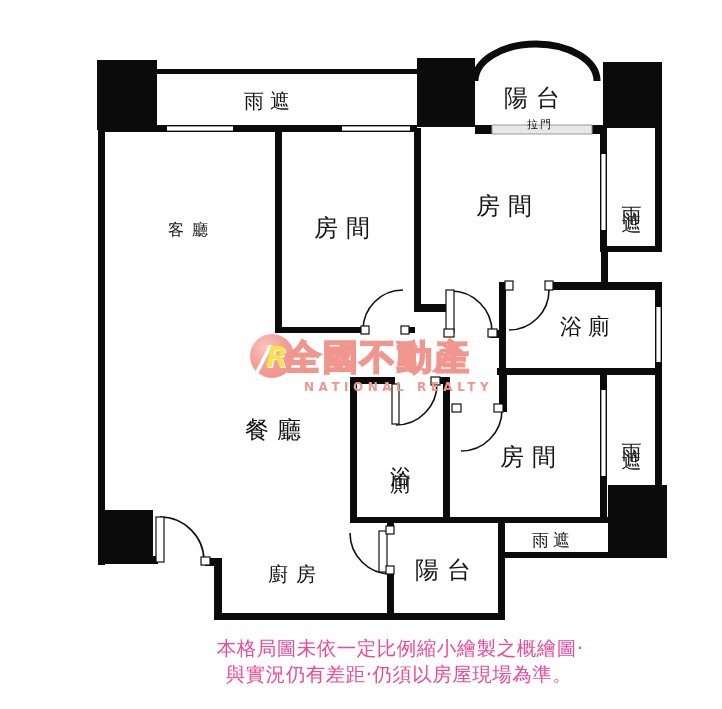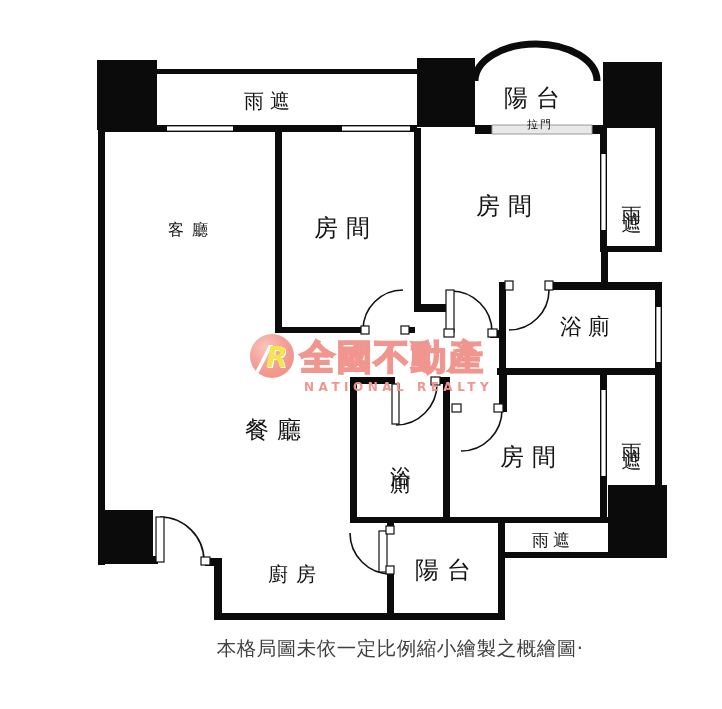--- a/index.html
+++ b/index.html
@@ -4,30 +4,30 @@
 <style>
   html,body{margin:0;padding:0;background:#fff;}
   .page{position:relative;width:722px;height:709px;background:#fff;overflow:hidden;
         font-family:"DejaVu Sans","Liberation Sans",sans-serif;}
   .plan-svg{position:absolute;left:0;top:0;}
   .lbl{position:absolute;transform:translate(-50%,-50%);white-space:nowrap;
        color:#141414;font-family:"DejaVu Serif","DejaVu Sans",serif;line-height:1;}
   .lbl-v{writing-mode:vertical-rl;text-orientation:upright;}
   .ls8{letter-spacing:8px;text-align:right;} .ls6{letter-spacing:6px;} .ls4{letter-spacing:4px;}
   .disclaimer{position:absolute;transform:translate(-50%,-50%);white-space:nowrap;
-       color:#404040;font-size:19.5px;letter-spacing:0.5px;
+       color:#ec4899;font-size:19.5px;letter-spacing:0.5px;
        font-family:"DejaVu Sans","Liberation Sans",sans-serif;}
   
   .wm-circle{position:absolute;left:250px;top:334px;width:44px;height:44px;border-radius:50%;
        background:radial-gradient(circle at 35% 30%,#f9c4bd 0%,#f3a098 45%,#ee8a81 100%);}
   .wm-slash{position:absolute;left:8px;top:4px;font-size:34px;font-weight:bold;font-style:italic;
        color:#ffffff;font-family:"DejaVu Sans",sans-serif;}
   .wm-r{position:absolute;left:16px;top:7px;font-size:28px;font-weight:bold;font-style:italic;
        color:#f6e34e;text-shadow:1px 1px 0 #fff;font-family:"DejaVu Sans",sans-serif;}
-  .wm-brand{position:absolute;left:300px;top:334px;font-size:35px;font-weight:bold;
+  .wm-brand{position:absolute;left:286px;top:334px;font-size:35px;font-weight:bold;
        letter-spacing:2px;color:#fff7f6;-webkit-text-stroke:2px #f0968e;
        text-shadow:0 0 1px #f0968e;font-family:"DejaVu Sans",sans-serif;}
   .wm-en{position:absolute;left:304px;top:380px;font-size:12px;font-weight:bold;
        letter-spacing:4.5px;color:#f0968e;font-family:"DejaVu Sans","Liberation Sans",sans-serif;}
 </style>
 </head>
 <body>
 
 <div class="page">
 
@@ -174,14 +174,15 @@
   <div>
     <div class="wm-circle">
       <span class="wm-slash">/</span>
       <span class="wm-r">R</span>
     </div>
     <div class="wm-brand">全國不動產</div>
     <div class="wm-en">NATIONAL REALTY</div>
   </div>
 
   <div class="disclaimer" style="left:400px;top:648px;">本格局圖未依一定比例縮小繪製之概繪圖‧</div>
+  <div class="disclaimer" style="left:399px;top:674px;">與實況仍有差距‧仍須以房屋現場為準。</div>
 
 </div>
 
 </body></html>

